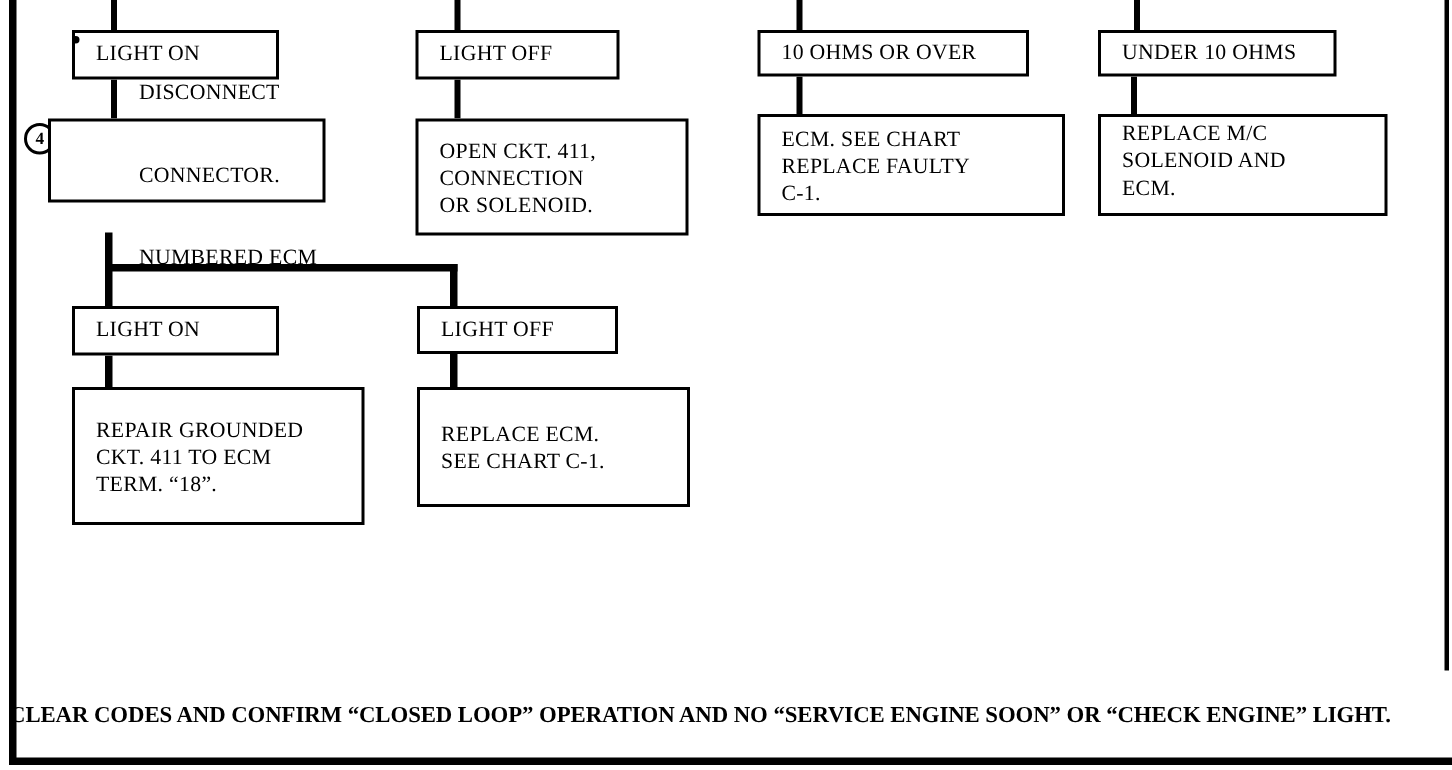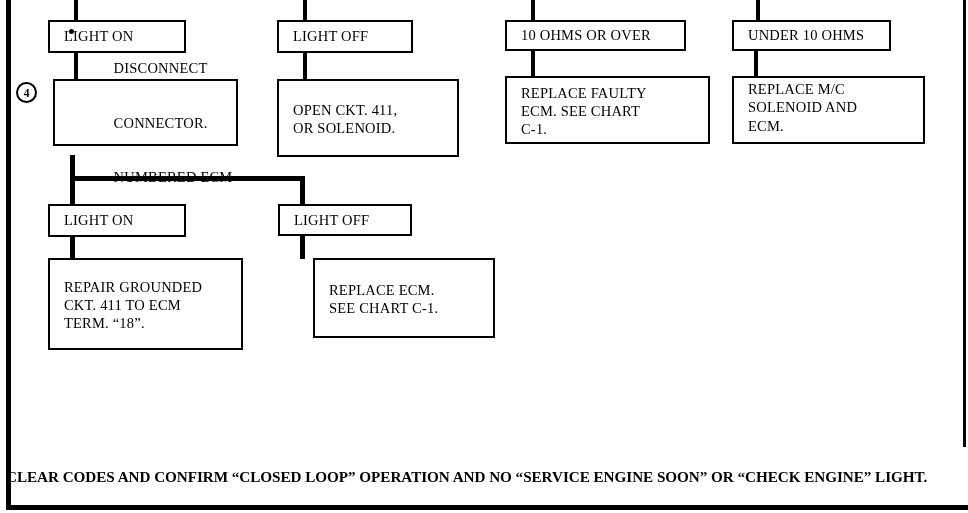--- a/index.html
+++ b/index.html
@@ -177,46 +177,47 @@
   </div>
 
   <div class="node label" style="left:505px; top:20px; width:181px; height:31px;">
     <span>10 OHMS OR OVER</span>
   </div>
 
   <div class="node label" style="left:732px; top:20px; width:159px; height:31px;">
     <span>UNDER 10 OHMS</span>
   </div>
 
-  <div class="node action" style="left:53px; top:79px; width:185px; height:67px;">
+  <div class="node action" style="left:32px; top:79px; width:185px; height:56px;">
     <div class="lines">
       <div class="line bulleted">
         <span class="bullet"></span>
         <span>DISCONNECT</span>
       </div>
       <div class="line bulleted">
         <span>CONNECTOR.</span>
       </div>
       <div class="line bulleted">
         <span>NUMBERED ECM</span>
       </div>
     </div>
   </div>
 
   <div class="node action" style="left:277px; top:79px; width:182px; height:78px;">
     <div class="lines">
       <div class="line">OPEN CKT. 411,</div>
+      <div class="line">CONNECTION</div>
       <div class="line">OR SOLENOID.</div>
     </div>
   </div>
 
   <div class="node action" style="left:505px; top:76px; width:205px; height:68px;">
     <div class="lines">
+      <div class="line">ECM. SEE CHART</div>
       <div class="line">REPLACE FAULTY</div>
-      <div class="line">ECM. SEE CHART</div>
       <div class="line">C-1.</div>
     </div>
   </div>
 
   <div class="node action" style="left:732px; top:76px; width:193px; height:68px;align-items:flex-end;">
     <div class="lines">
       <div class="line">REPLACE M/C</div>
       <div class="line">SOLENOID AND</div>
       <div class="line">ECM.</div>
     </div>
@@ -231,21 +232,21 @@
   </div>
 
   <div class="node action" style="left:48px; top:258px; width:195px; height:92px;">
     <div class="lines">
       <div class="line">REPAIR GROUNDED</div>
       <div class="line">CKT. 411 TO ECM</div>
       <div class="line">TERM. “18”.</div>
     </div>
   </div>
 
-  <div class="node action" style="left:278px; top:258px; width:182px; height:80px;margin-left:35px;">
+  <div class="node action" style="left:278px; top:258px; width:182px; height:80px;">
     <div class="lines">
       <div class="line">REPLACE ECM.</div>
       <div class="line">SEE CHART C-1.</div>
     </div>
   </div>
 
   <div class="footer-note">CLEAR CODES AND CONFIRM “CLOSED LOOP” OPERATION AND NO “SERVICE ENGINE SOON” OR “CHECK ENGINE” LIGHT.</div>
 
 </div>
 

